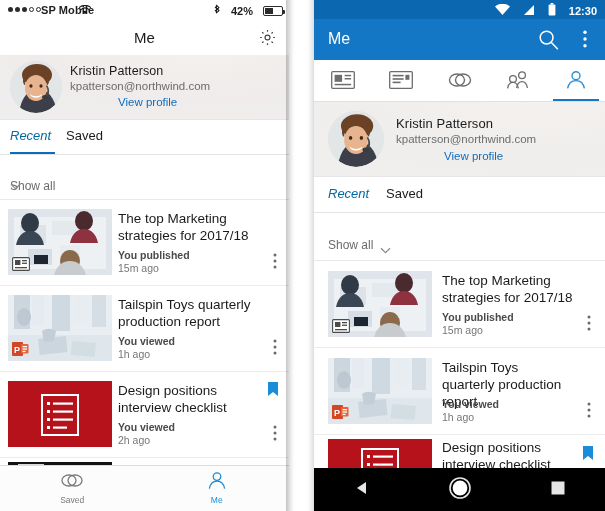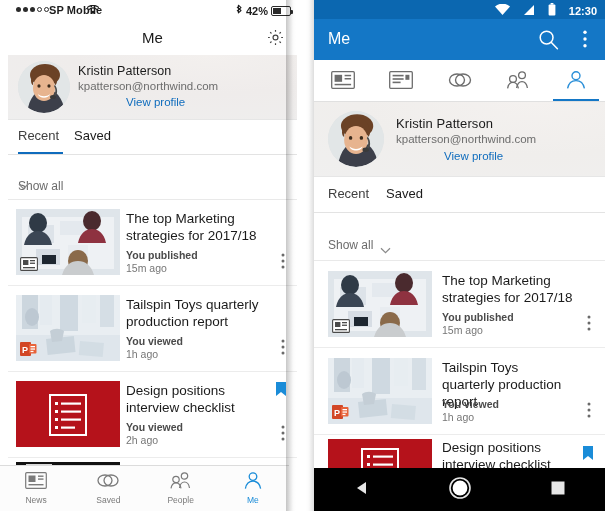--- a/index.html
+++ b/index.html
@@ -1,33 +1,33 @@
 <!DOCTYPE html>
 <html><head>
 <meta charset="utf-8">
 <style>
   html,body{margin:0;padding:0;background:#ffffff;}
   body{width:605px;height:511px;overflow:hidden;font-family:"Liberation Sans", sans-serif;
        -webkit-font-smoothing:antialiased;}
   .stage{position:relative;width:605px;height:511px;background:#fff;}
 
   
-  .ios{position:absolute;left:0;top:0;width:289px;height:511px;background:#fff;overflow:hidden;padding-left:8px;}
+  .ios{position:absolute;left:0;top:0;width:289px;height:511px;background:#fff;overflow:hidden;}
   .ios-shadow{position:absolute;left:286px;top:0;width:10px;height:511px;
     background:linear-gradient(to right, rgba(0,0,0,0.22), rgba(0,0,0,0.02) 70%, rgba(0,0,0,0));}
 
   .ios-status{position:relative;height:22px;display:flex;align-items:center;
      font-size:11px;color:#111;background:#fff;}
   .ios-dots{position:absolute;left:8px;top:7px;display:flex;gap:2px;align-items:center;}
   .dotf{width:5px;height:5px;border-radius:50%;background:#2b2b2b;}
   .doto{width:5px;height:5px;border-radius:50%;border:1px solid #2b2b2b;box-sizing:border-box;background:#fff;}
   .ios-carrier{position:absolute;left:41px;top:4px;font-size:11px;font-weight:bold;letter-spacing:.1px;color:#1d1d1d;}
   .wifi-ic{position:absolute;left:79px;top:5px;}
   .ios-time{position:absolute;left:0;right:0;top:4px;text-align:center;font-size:11px;font-weight:bold;color:#1d1d1d;}
-  .ios-right{position:absolute;right:6px;top:4px;display:flex;align-items:center;gap:3px;}
+  .ios-right{position:absolute;right:6px;top:4px;display:flex;align-items:center;gap:10px;}
   .bt-ic{display:block;}
   .batt-txt{font-size:11px;font-weight:bold;color:#1d1d1d;}
   .batt{width:20px;height:10px;border:1px solid #2b2b2b;border-radius:2px;position:relative;box-sizing:border-box;}
   .batt::after{content:"";position:absolute;right:-3px;top:3px;width:2px;height:4px;background:#2b2b2b;border-radius:0 1px 1px 0;}
   .batt i{position:absolute;left:1px;top:1px;bottom:1px;width:42%;background:#2b2b2b;display:block;}
 
   .ios-nav{height:33px;position:relative;background:#fff;border-bottom:0;}
   .ios-nav-title{position:absolute;left:0;right:0;top:7px;text-align:center;font-size:15px;color:#1a1a1a;}
   .gear{position:absolute;right:12px;top:6px;}
 
@@ -36,21 +36,21 @@
       border-bottom:1px solid #e6e6e6;}
   .avatar{position:absolute;left:10px;top:6px;width:52px;height:52px;border-radius:50%;overflow:hidden;
      background:#dfe3e4;}
   .avatar svg{display:block;}
   .pname{position:absolute;left:70px;top:9px;font-size:12.5px;font-weight:normal;color:#1b1b1b;letter-spacing:.1px;}
   .pmail{position:absolute;left:70px;top:25px;font-size:11.5px;color:#6d6d6d;}
   .pview{position:absolute;left:70px;top:41px;font-size:11.5px;color:#0f6cbd;margin-left:48px;}
 
   .ios-tabs{position:relative;height:34px;background:#fff;border-bottom:1px solid #e3e3e3;}
   .ios-tab{position:absolute;top:8px;font-size:13px;color:#1b1b1b;}
-  .ios-tab.sel{color:#404040;}
+  .ios-tab.sel{color:#0369a1;font-style:italic;}
   .ios-tab-underline{position:absolute;height:2px;background:#0f6cbd;bottom:0;}
 
   .showall{position:relative;height:27px;background:#fff;border-bottom:1px solid #e9e9e9;margin-top:17px;}
   .showall span{position:absolute;left:10px;top:7px;font-size:12px;color:#6b6b6b;}
   .chev{position:absolute;left:59px;top:11px;}
 
   .ios-list{position:relative;background:#fff;}
   .itm{position:relative;height:85px;border-bottom:1px solid #ececec;background:#fff;}
   .thumb{position:absolute;left:8px;top:9px;width:104px;height:66px;overflow:hidden;background:#cfd6db;}
   .thumb svg{display:block}
@@ -322,49 +322,26 @@
             </svg>
         </div>
         <div class="ititle">Retail Forecast and trend</div>
       </div>
 
     </div>
 
     <div class="ios-bottom">
       <div class="bn">
         <span>
-          <svg width="22" height="17" viewBox="0 0 22 17">
-              <rect x=".7" y=".7" width="20.6" height="15.6" rx="1" fill="none" stroke="#7a7a7a" stroke-width="1.2"></rect>
-              <rect x="3.5" y="3.5" width="7" height="6.5" fill="#7a7a7a"></rect>
-              <rect x="13" y="3.5" width="5.5" height="1.4" fill="#7a7a7a"></rect>
-              <rect x="13" y="6.4" width="5.5" height="1.4" fill="#7a7a7a"></rect>
-              <rect x="3.5" y="12" width="15" height="1.4" fill="#7a7a7a"></rect>
-            </svg>
-        </span>
-        <div class="lbl">News</div>
-      </div>
-      <div class="bn">
-        <span>
           <svg width="24" height="17" viewBox="0 0 24 17">
               <ellipse cx="9" cy="8.5" rx="7" ry="5.5" fill="none" stroke="#7a7a7a" stroke-width="1.3"></ellipse>
               <ellipse cx="15" cy="8.5" rx="7" ry="5.5" fill="none" stroke="#7a7a7a" stroke-width="1.3"></ellipse>
             </svg>
         </span>
         <div class="lbl">Saved</div>
-      </div>
-      <div class="bn">
-        <span>
-          <svg width="24" height="17" viewBox="0 0 24 17">
-              <circle cx="15.5" cy="4" r="3.2" fill="none" stroke="#7a7a7a" stroke-width="1.2"></circle>
-              <path d="M10.5 16c.6-4 2.5-6 5-6s4.4 2 5 6" fill="none" stroke="#7a7a7a" stroke-width="1.2"></path>
-              <circle cx="7" cy="7.5" r="3.2" fill="none" stroke="#7a7a7a" stroke-width="1.2"></circle>
-              <path d="M2 16.4c.6-3.8 2.5-5.6 5-5.6s4.4 1.8 5 5.6" fill="none" stroke="#7a7a7a" stroke-width="1.2"></path>
-            </svg>
-        </span>
-        <div class="lbl">People</div>
       </div>
       <div class="bn sel">
         <span>
           <svg width="22" height="17" viewBox="0 0 22 17">
               <circle cx="11" cy="4.6" r="3.8" fill="none" stroke="#1a8cd8" stroke-width="1.3"></circle>
               <path d="M3.4 16.6c.9-5 4-7.4 7.6-7.4s6.7 2.4 7.6 7.4" fill="none" stroke="#1a8cd8" stroke-width="1.3"></path>
             </svg>
         </span>
         <div class="lbl">Me</div>
       </div>

